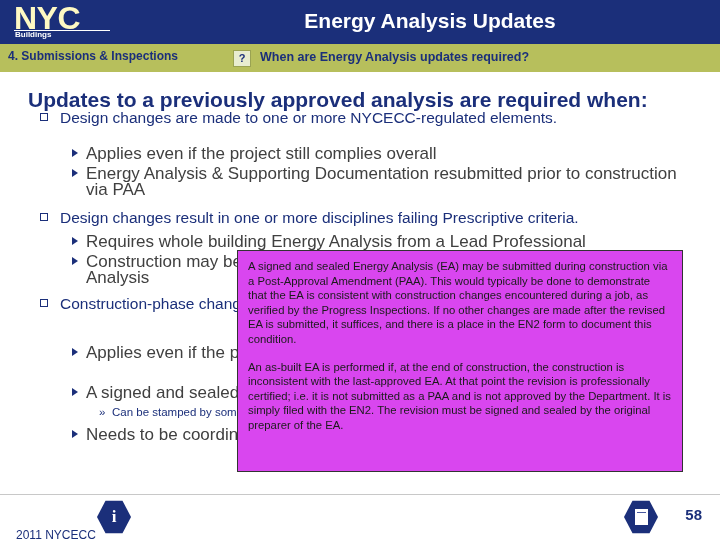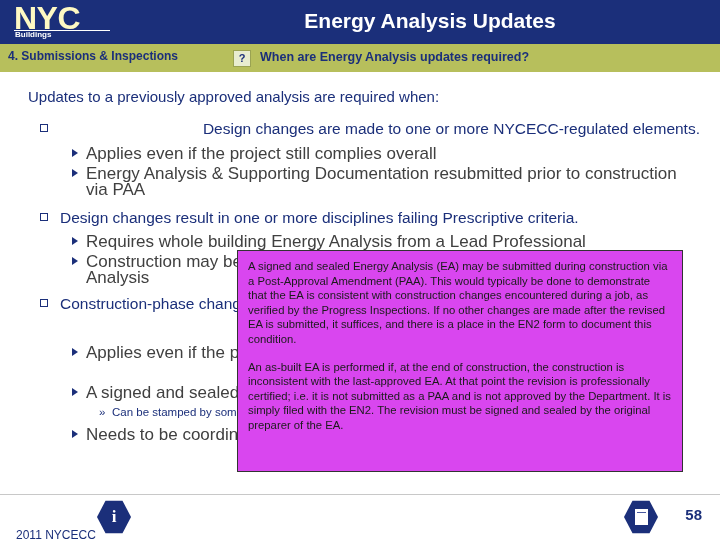--- a/index.html
+++ b/index.html
@@ -84,22 +84,22 @@
     position: absolute; left: 260px; top: 50px;
     color: #1b2f7a;
     font-size: 12.5px;
     font-weight: bold;
   }
 
   
   .body-title {
     position: absolute; left: 28px; top: 88px;
     color: #1b2f7a;
-    font-size: 15px;
-    font-weight: normal;
+    font-size: 21px;
+    font-weight: bold;
   }
 
   .level1 {
     position: absolute;
     color: #1b2f7a;
     font-size: 15.5px;
     line-height: 19px;
   }
   .level1 .bsq {
     position: absolute; left: -20px; top: 5px;
@@ -208,21 +208,21 @@
   </div>
   <div class="header-title">Energy Analysis Updates</div>
 
   <div class="subheader"></div>
   <div class="subheader-left">4. Submissions &amp; Inspections</div>
   <div class="q-badge">?</div>
   <div class="subheader-question">When are Energy Analysis updates required?</div>
 
   <div class="body-title">Updates to a previously approved analysis are required when:</div>
 
-  <div class="level1" style="left:60px; top:119px; width:640px;text-align:right;">
+  <div class="level1" style="left:60px; top:108px; width:640px;">
     <span class="bsq"></span>
     <span>Design changes are made to one or more NYCECC-regulated elements.</span>
   </div>
   <div class="level2" style="left:86px; top:146px; width:600px;">
     <span class="tri"></span>
     <span>Applies even if the project still complies overall</span>
   </div>
   <div class="level2" style="left:86px; top:166px; width:600px;">
     <span class="tri"></span>
     <span>Energy Analysis &amp; Supporting Documentation resubmitted prior to construction via PAA</span>

